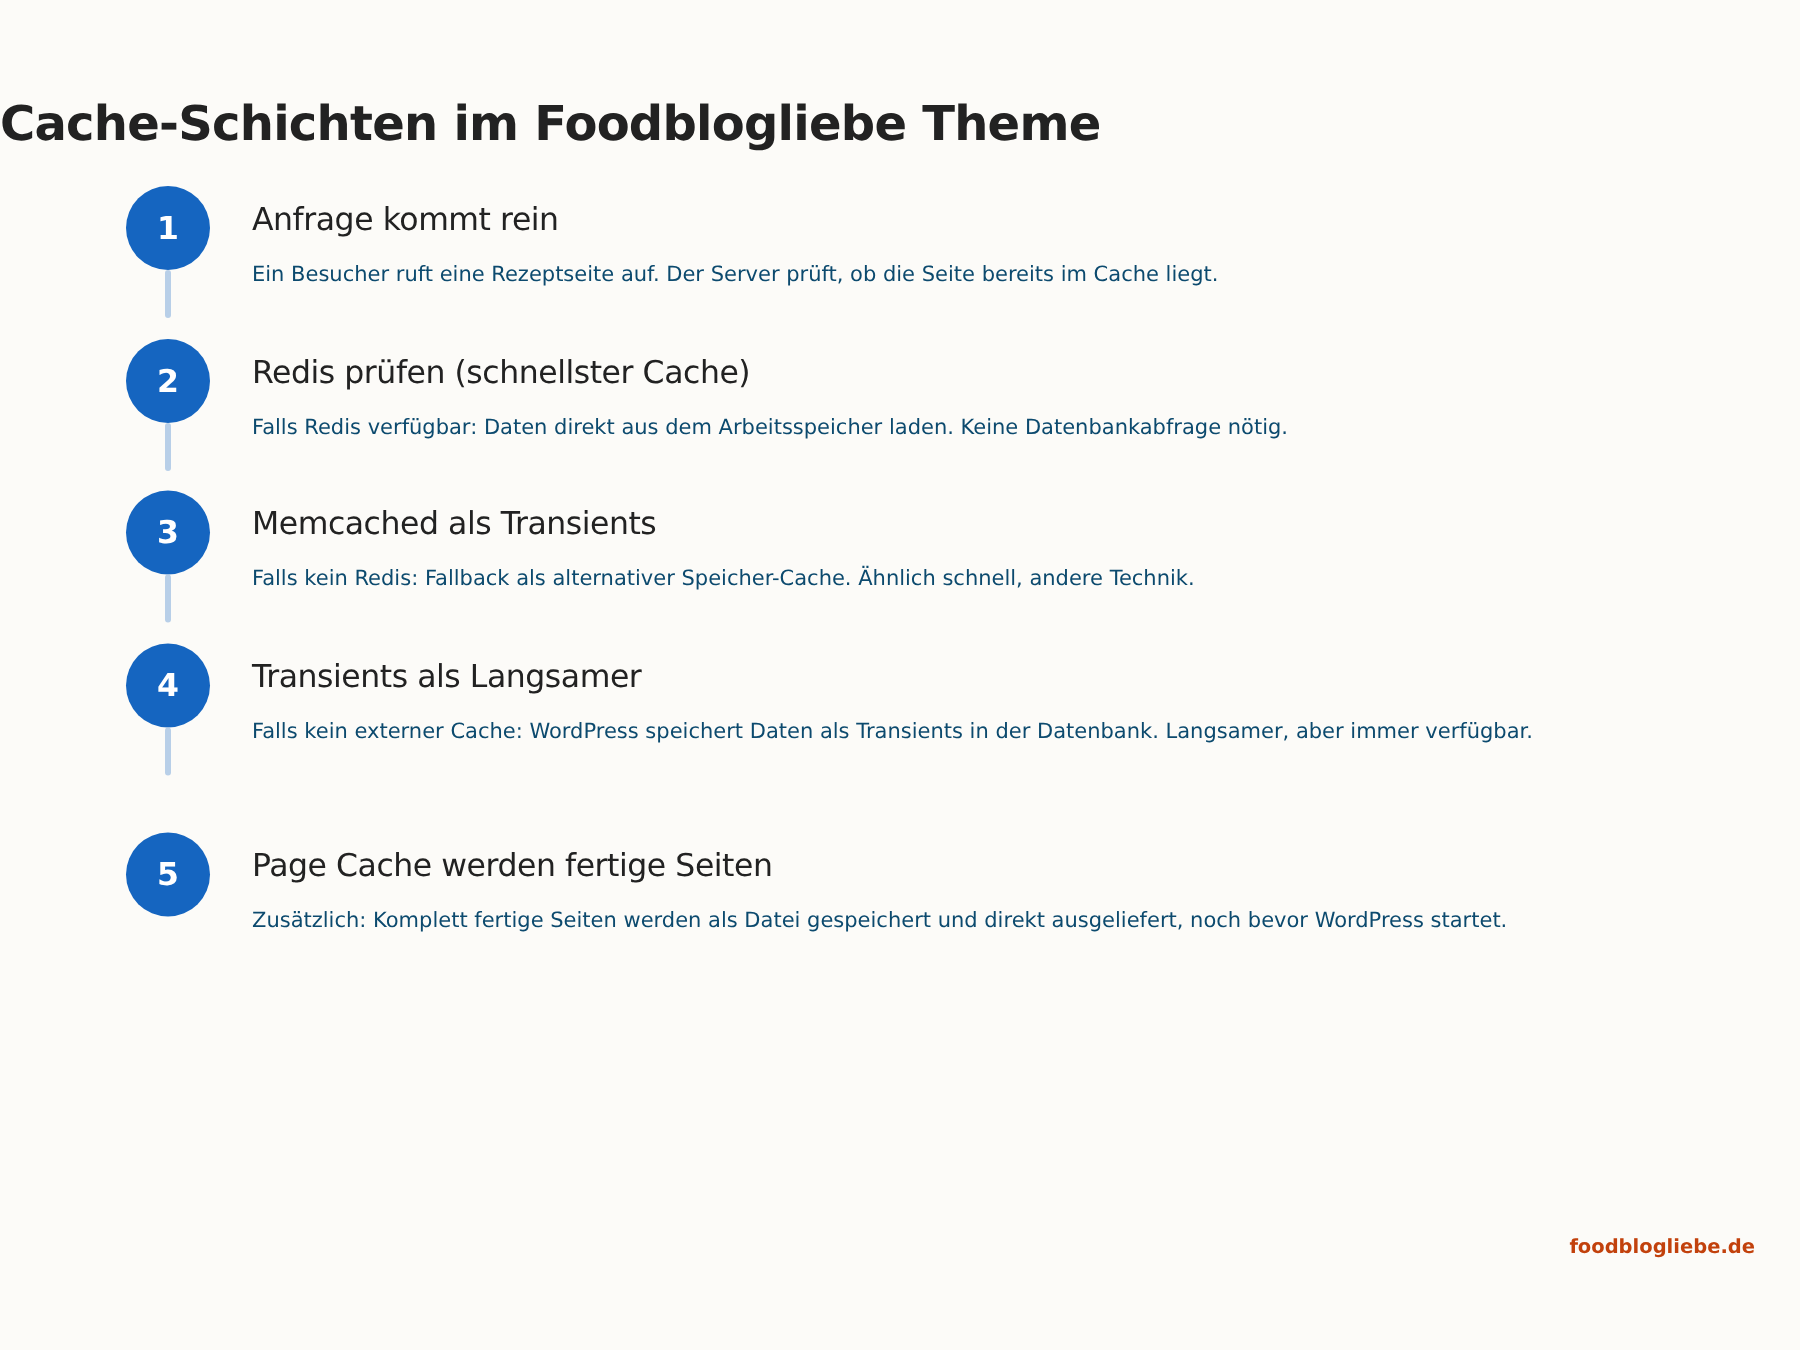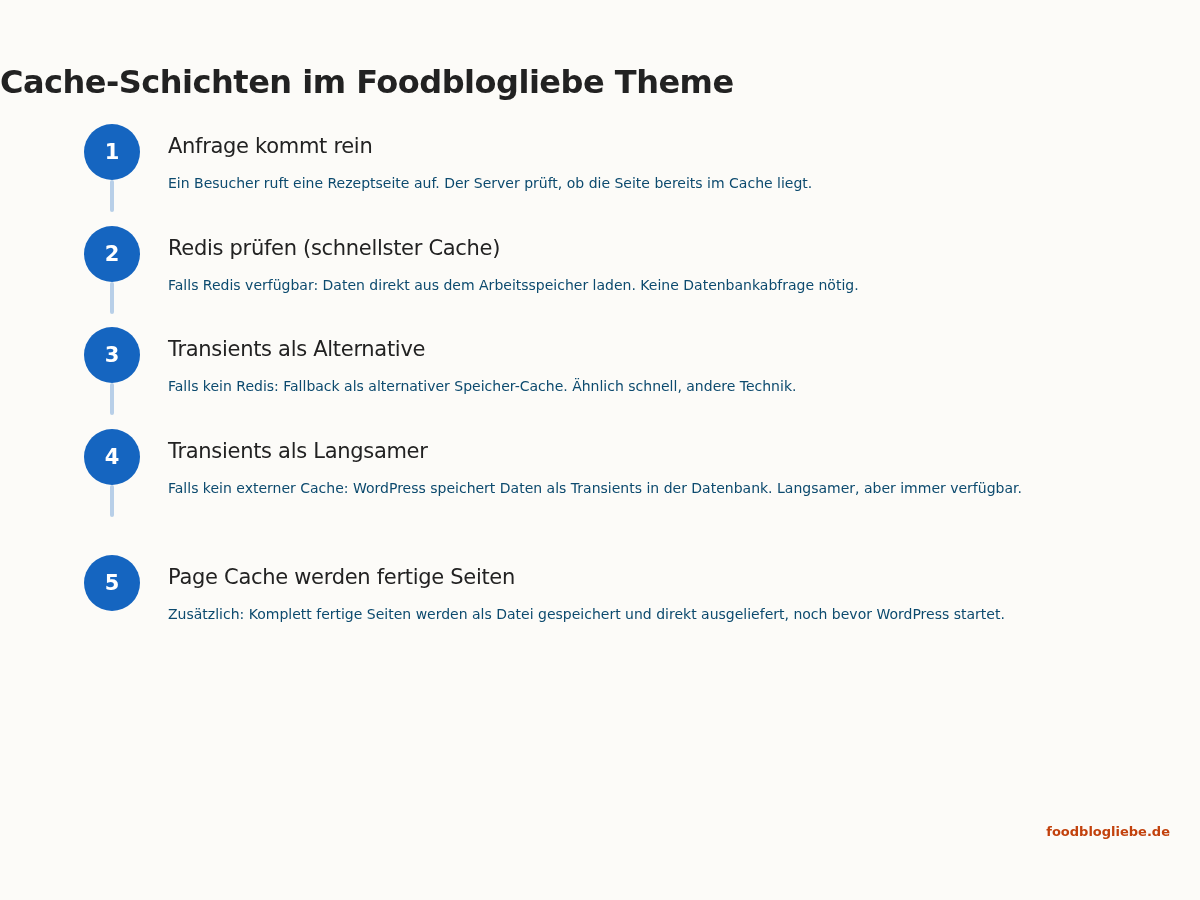--- a/index.html
+++ b/index.html
@@ -27,21 +27,21 @@
 <div class="step" style="top:226px">
   <div class="circle">2</div>
   <div class="line" style="height:32px"></div>
   <div class="s-title">Redis prüfen (schnellster Cache)</div>
   <div class="s-desc">Falls Redis verfügbar: Daten direkt aus dem Arbeitsspeicher laden. Keine Datenbankabfrage nötig.</div>
 </div>
 
 <div class="step" style="top:327px">
   <div class="circle">3</div>
   <div class="line" style="height:32px"></div>
-  <div class="s-title">Transients als Alternative</div>
+  <div class="s-title">Memcached als Transients</div>
   <div class="s-desc">Falls kein Redis: Fallback als alternativer Speicher-Cache. Ähnlich schnell, andere Technik.</div>
 </div>
 
 <div class="step" style="top:429px">
   <div class="circle">4</div>
   <div class="line" style="height:32px"></div>
   <div class="s-title">Transients als Langsamer</div>
   <div class="s-desc">Falls kein externer Cache: WordPress speichert Daten als Transients in der Datenbank. Langsamer, aber immer verfügbar.</div>
 </div>
 

